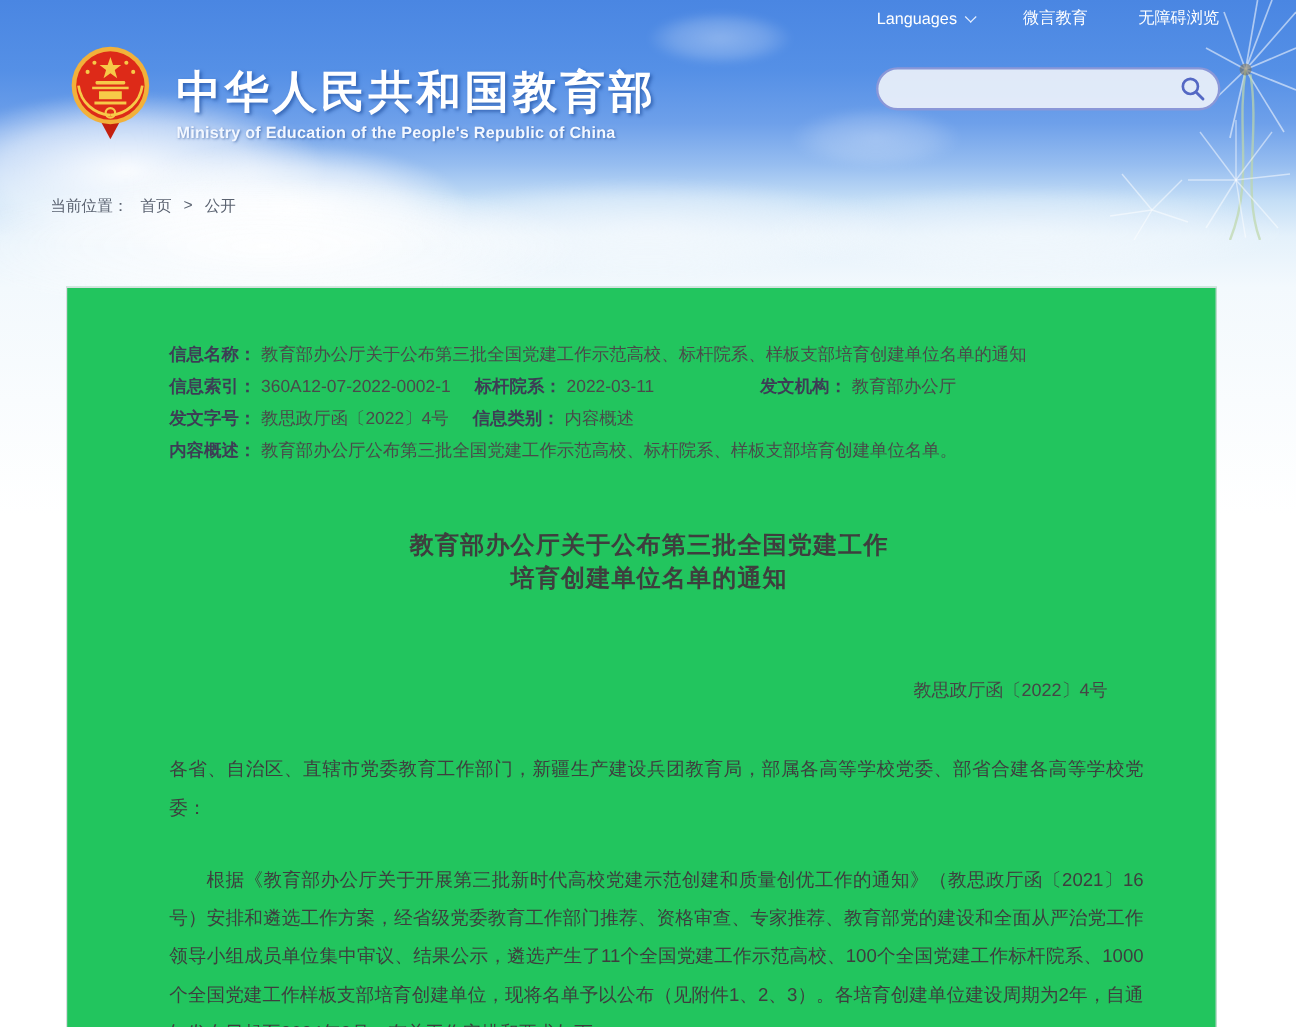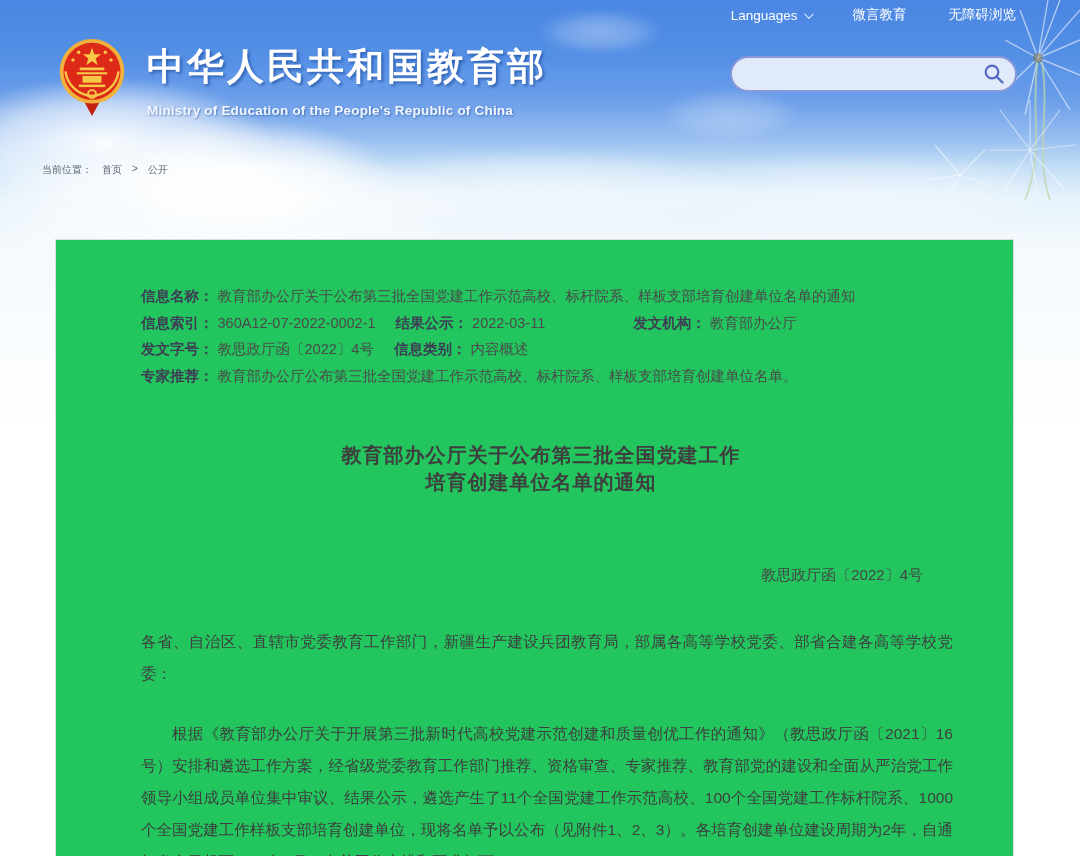--- a/index.html
+++ b/index.html
@@ -35,33 +35,33 @@
   .topbar .tb-item { display:flex; align-items:center; gap:6px; cursor:pointer; white-space:nowrap;padding-left:16px; }
   .chevron { width:7px; height:7px; border-right:1.6px solid #e8f0ff; border-bottom:1.6px solid #e8f0ff;
     transform:rotate(45deg) translateY(-2px); display:inline-block; }
 
   
   .brand { position:absolute; left:54px; top:36px; display:flex; align-items:flex-end; cursor:pointer; }
   .brand-text { margin-left:17px; }
   .site-title { color:#fff; font-size:37px; font-weight:bold; letter-spacing:3px;
     text-shadow:2px 2px 3px rgba(15,60,140,.55); line-height:46px; }
   .site-subtitle { color:#f2f7ff; font-size:13.5px; font-weight:bold; letter-spacing:.2px;
-    text-shadow:1px 1px 2px rgba(15,60,140,.5); margin-top:13px; }
+    text-shadow:1px 1px 2px rgba(15,60,140,.5); margin-top:3px; }
 
   
   .search-pill { position:absolute; left:730px; top:56px; width:287px; height:36px;
     border:2px solid #8a97d8; border-radius:19px;
     background:rgba(236,241,250,.92); display:flex; align-items:center; }
   .search-input { flex:1; height:100%; border:none; outline:none; background:transparent;
     padding:0 8px 0 18px; font-size:14px; color:#334; }
   .search-btn { width:42px; height:100%; border:none; background:transparent; cursor:pointer;
     display:flex; align-items:center; justify-content:center; }
 
   
-  .breadcrumb { position:absolute; left:42px; top:163px; font-size:10px; color:#5a6270;
+  .breadcrumb { position:absolute; left:42px; top:163px; font-size:13px; color:#5a6270;
     display:flex; align-items:flex-start; gap:10px; }
   .breadcrumb a { color:#5a6270; text-decoration:none; cursor:pointer; }
 
   
   .panel { position:absolute; left:55px; top:198px; width:959px; height:658px;
     background:#22c55e; border:1px solid #d9dce0; border-bottom:none;margin-top:41px; }
 
   .meta { position:absolute; left:85px; top:43px; width:812px; font-size:14.5px; line-height:26.5px; color:#4a4a4a; }
   .meta .lbl { font-weight:bold; color:#3d3d55; }
   .meta .gap-sm { margin-left:16px; }
@@ -185,33 +185,33 @@
 <main class="panel">
 
   <div class="meta">
     <div class="meta-row wrap">
       <span class="lbl">信息名称：</span>
       <span>教育部办公厅关于公布第三批全国党建工作示范高校、标杆院系、样板支部培育创建单位名单的通知</span>
     </div>
     <div class="meta-row">
       <span class="lbl">信息索引：</span>
       <span>360A12-07-2022-0002-1</span>
-      <span class="lbl gap-sm">结果公示：</span>
+      <span class="lbl gap-sm">标杆院系：</span>
       <span>2022-03-11</span>
       <span class="lbl gap-lg">发文机构：</span>
       <span>教育部办公厅</span>
     </div>
     <div class="meta-row">
       <span class="lbl">发文字号：</span>
       <span>教思政厅函〔2022〕4号</span>
       <span class="lbl gap-sm">信息类别：</span>
       <span>内容概述</span>
     </div>
     <div class="meta-row wrap">
-      <span class="lbl">专家推荐：</span>
+      <span class="lbl">内容概述：</span>
       <span>教育部办公厅公布第三批全国党建工作示范高校、标杆院系、样板支部培育创建单位名单。</span>
     </div>
   </div>
 
   <h1 class="doc-title">
     <div>教育部办公厅关于公布第三批全国党建工作</div>
     <div>培育创建单位名单的通知</div>
   </h1>
 
   <div class="doc-number">教思政厅函〔2022〕4号</div>

